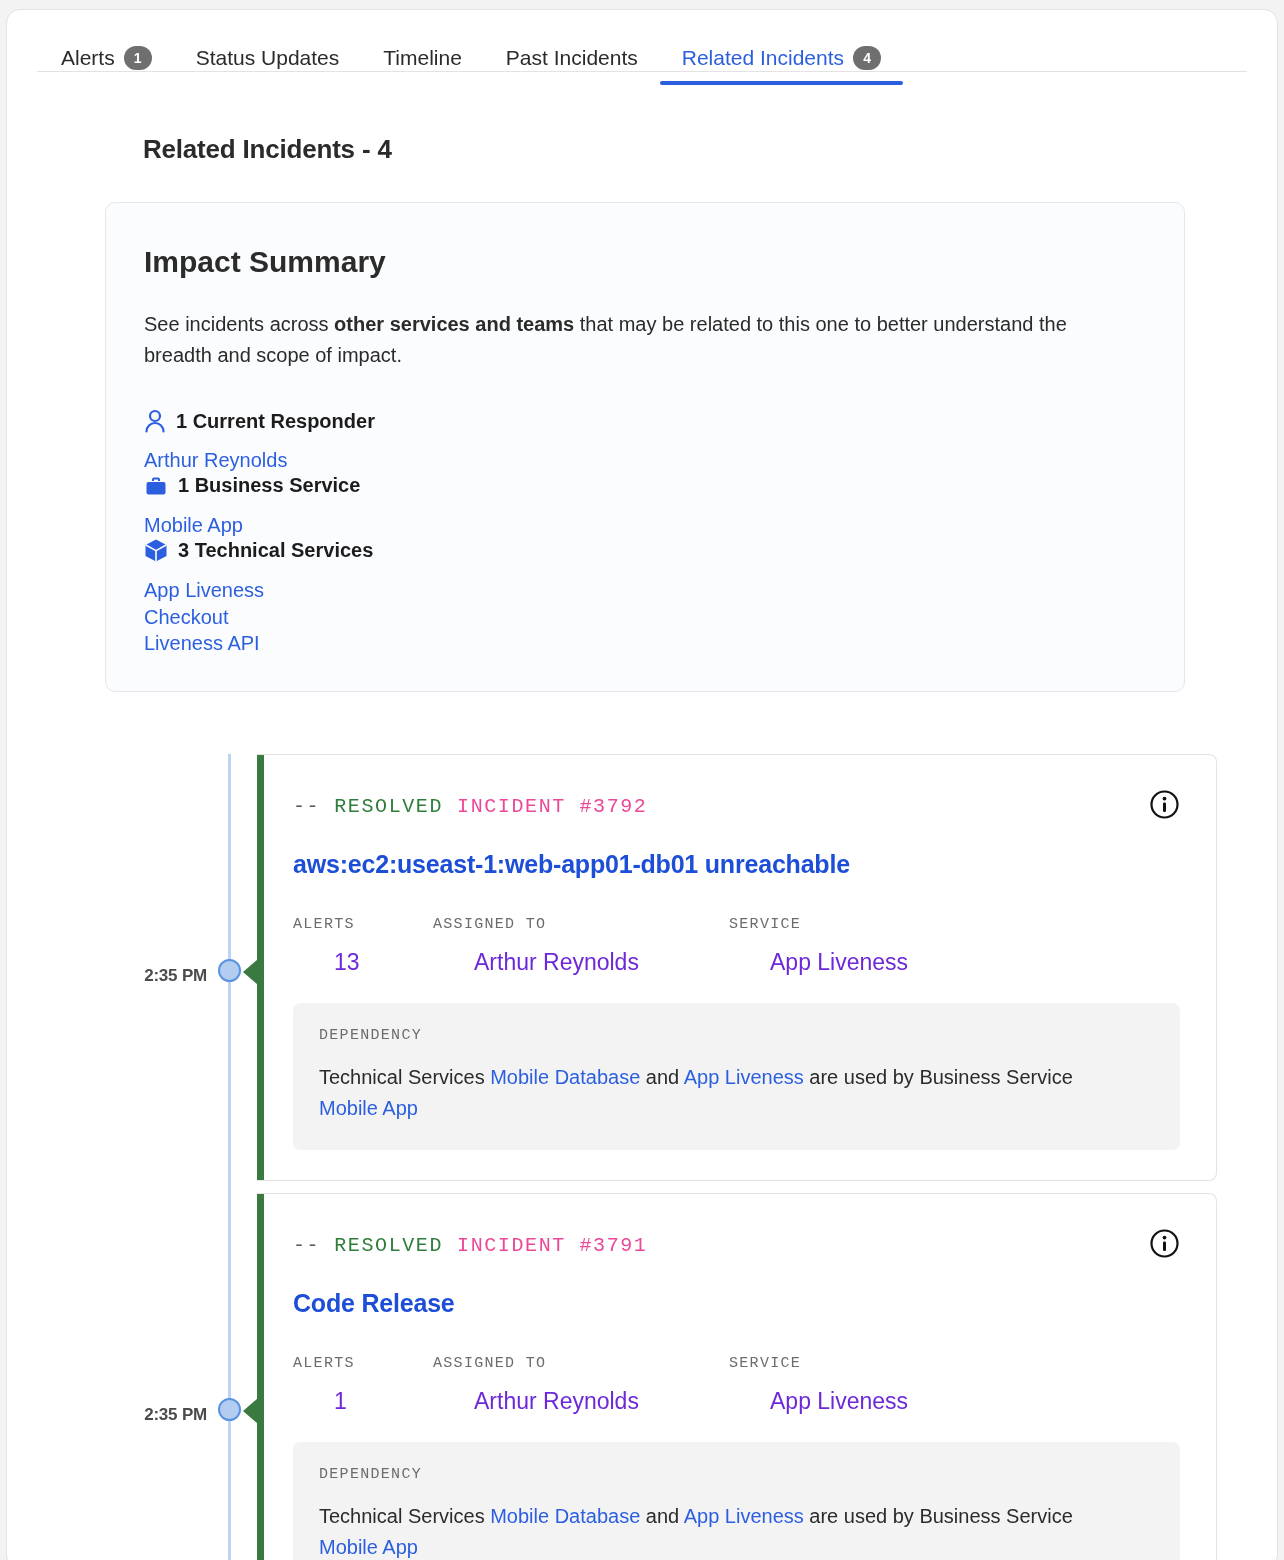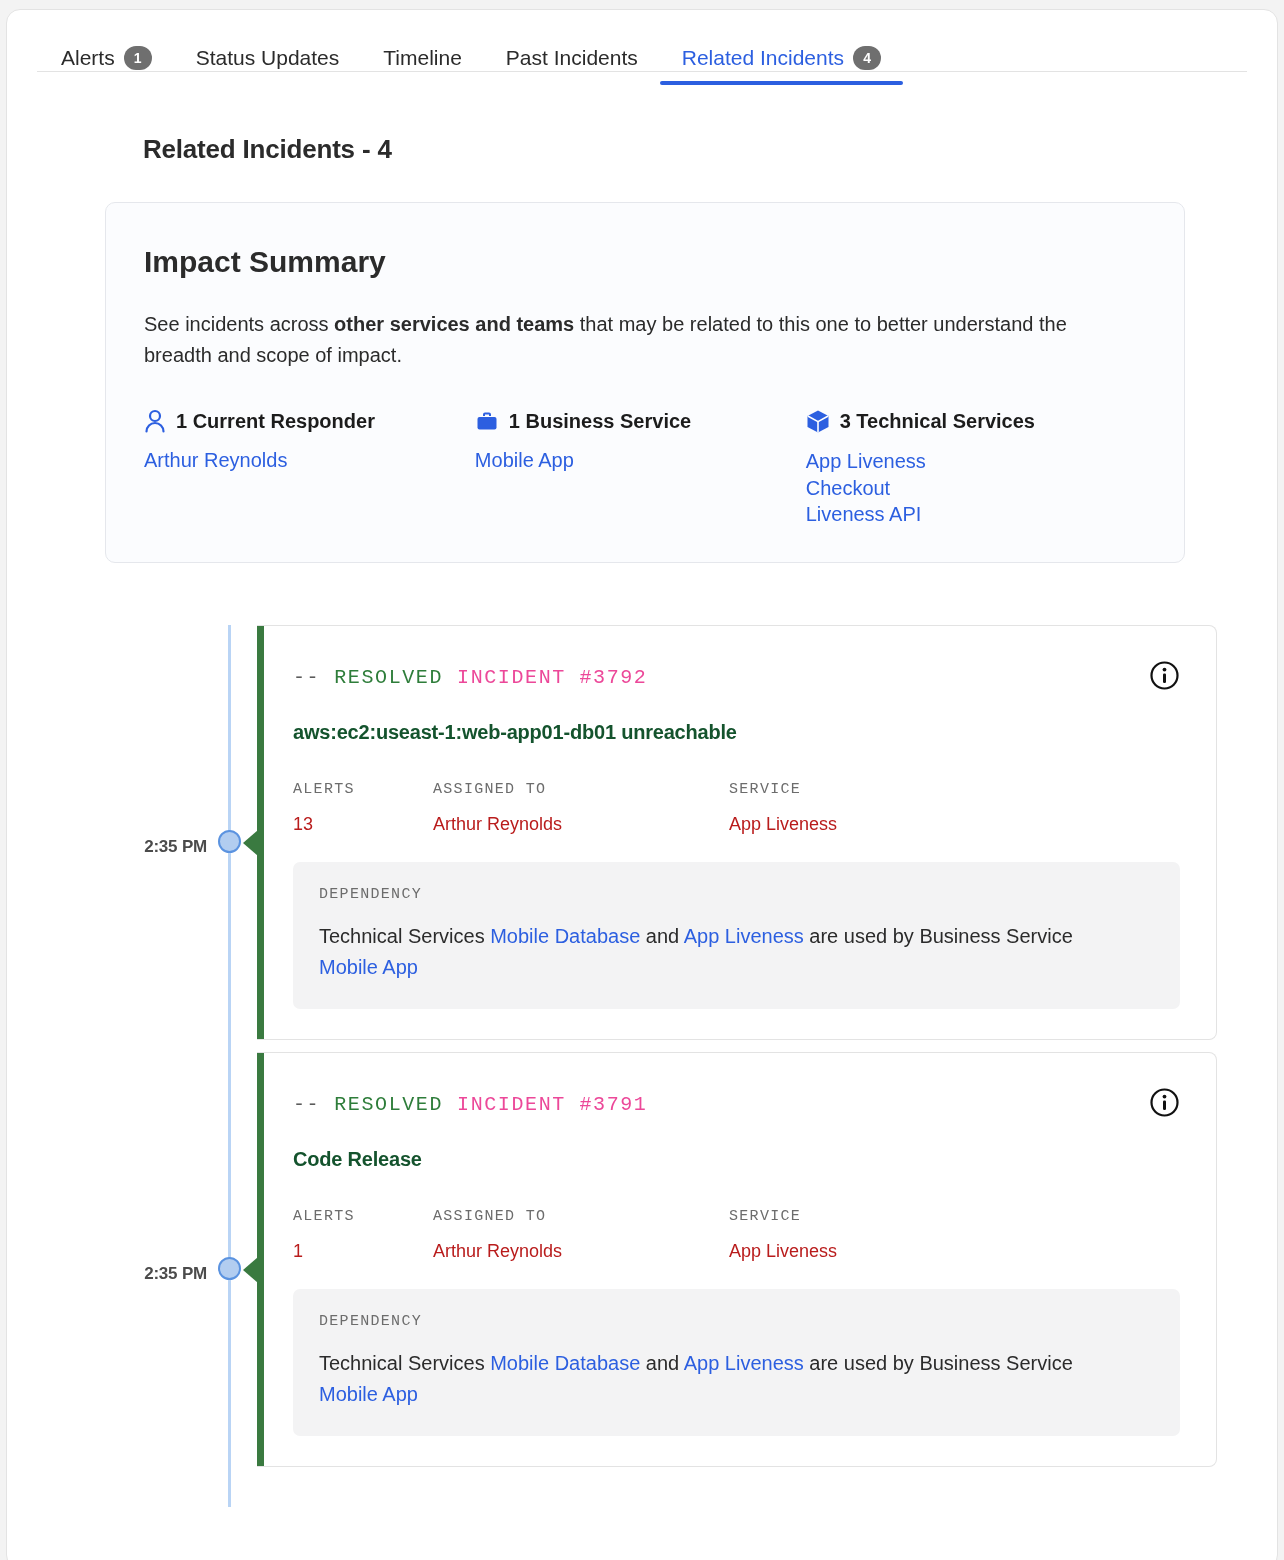--- a/index.html
+++ b/index.html
@@ -113,20 +113,21 @@
     font-size: 20px;
     line-height: 1.55;
     color: #2b2b2b;
     max-width: 980px;
   }
   .impact-desc b { font-weight: 700; }
 
   .impact-cols {
     display: flex;
     margin-top: 38px;
+    flex-direction: column;
   }
   .impact-col { }
   .impact-col.c1 { width: 350px; }
   .impact-col.c2 { width: 350px; }
   .impact-col.c3 { width: 360px; }
 
   .impact-col-head {
     display: flex;
     align-items: center;
     gap: 10px;
@@ -227,45 +228,46 @@
     gap: 14px;
   }
   .inc-dashes { color: #5b5b5b; }
   .inc-state { color: #2e7d3a; }
   .inc-number { color: #ec4899; }
 
   .info-icon { cursor: pointer; display: block; }
 
   .inc-title {
     margin-top: 26px;
-    font-size: 20px;
-    font-weight: 700;
-    color: #14532d;
+    font-size: 25px;
+    font-weight: 700;
+    color: #1d4ed8;
     cursor: pointer;
     letter-spacing: -0.2px;
   }
 
   .inc-meta {
     display: flex;
     margin-top: 37px;
   }
   .meta-col.m1 { width: 140px; }
   .meta-col.m2 { width: 296px; }
   .meta-col.m3 { width: 300px; }
   .meta-label {
     font-family: "Liberation Mono", monospace;
     font-size: 15px;
     letter-spacing: 1.3px;
     color: #6c6c6c;
     margin-bottom: 16px;
   }
   .meta-value {
-    font-size: 18px;
-    color: #b91c1c;
+    font-size: 23px;
+    color: #6d28d9;
     cursor: pointer;
+    margin-left: 41px;
   }
 
   .dep-box {
     margin-top: 27px;
     background: #f3f3f4;
     border-radius: 7px;
     padding: 24px 26px 26px 26px;
   }
   .dep-label {
     font-family: "Liberation Mono", monospace;

